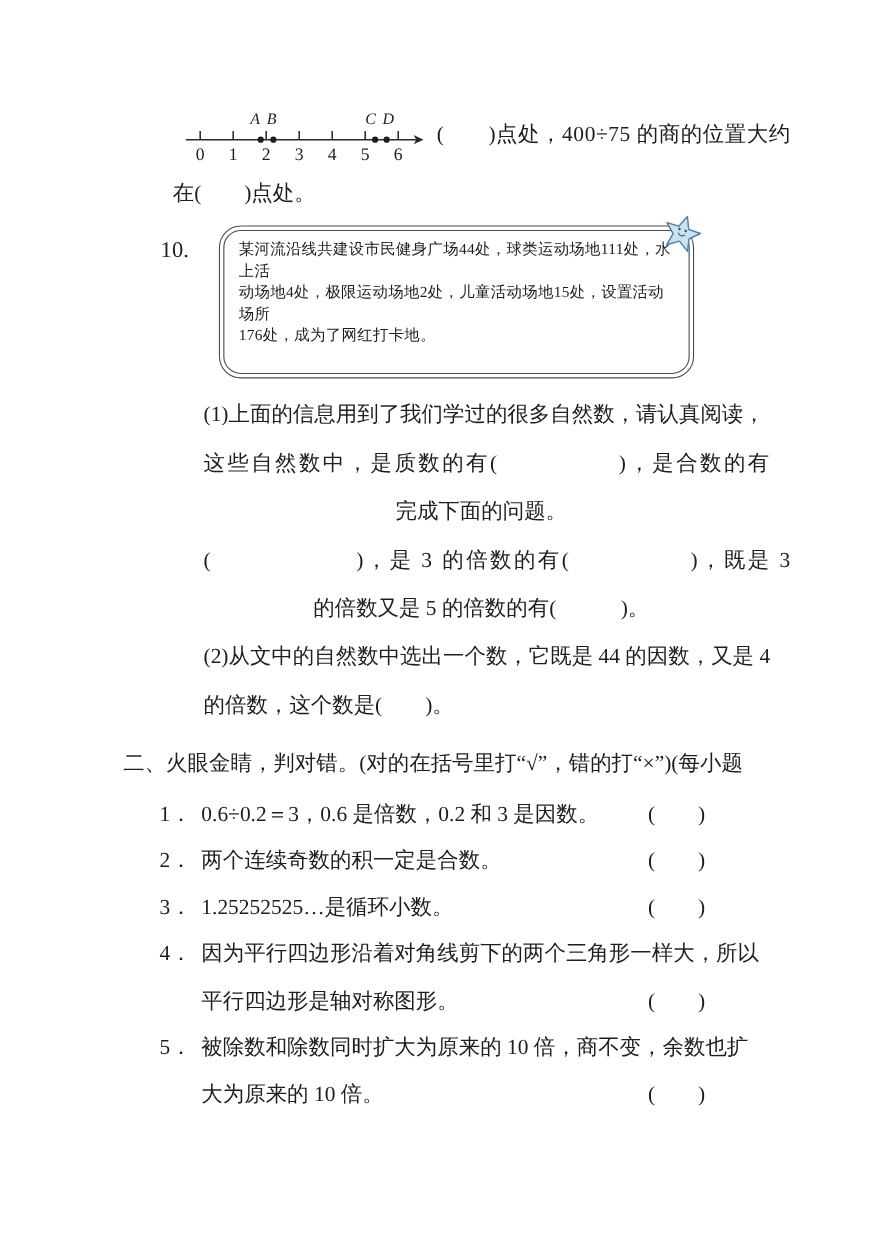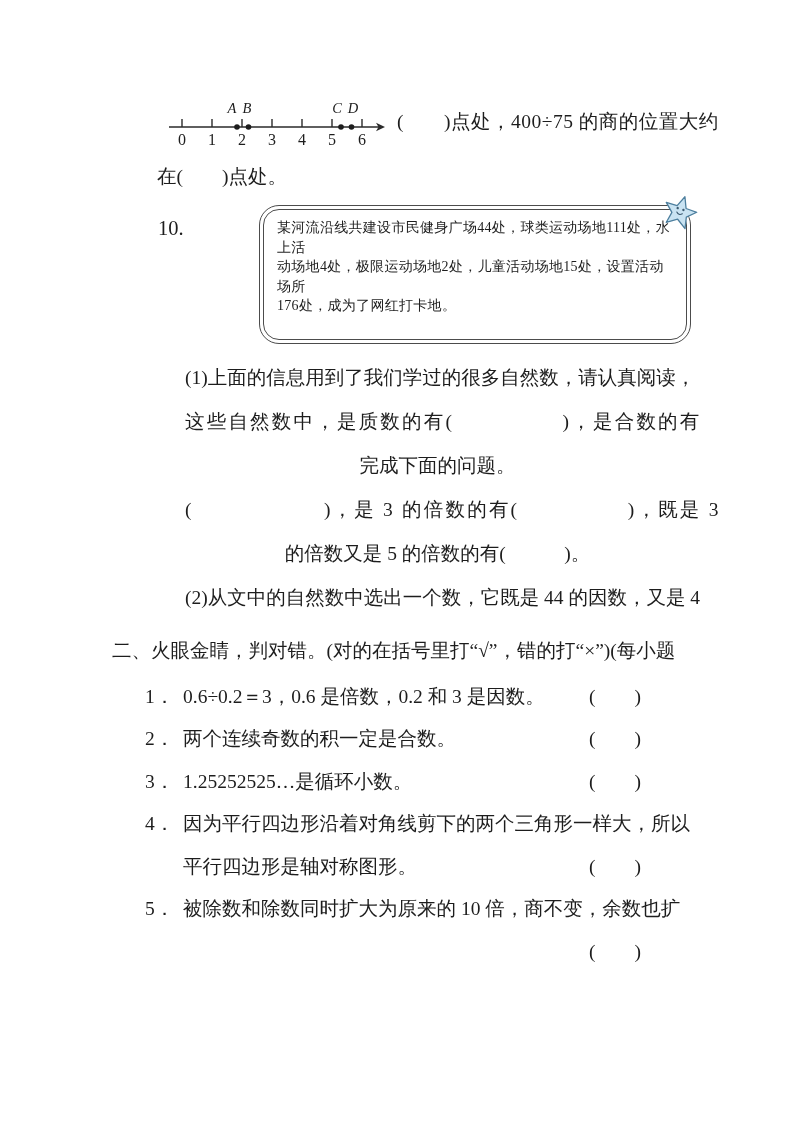--- a/index.html
+++ b/index.html
@@ -15,21 +15,21 @@
     overflow:hidden;
   }
   .q9{margin-left:53px;}
   .q9-line1{display:flex;align-items:flex-start;}
   .numberline{flex:0 0 auto;}
   .axis,.tick{stroke:#2a2a2a;stroke-width:1.4;fill:none;}
   .nl-num{font-size:16px;fill:#1d1d1d;}
   .nl-pt{font-size:14.5px;font-style:italic;fill:#1d1d1d;}
   .q9-text{margin-top:13px;white-space:nowrap;letter-spacing:.5px;}
   .q9-line2{margin-top:13px;margin-left:-8px;line-height:30px;}
-  .q10-row{display:flex;margin-top:17px;margin-left:46px;gap:48px;}
+  .q10-row{display:flex;margin-top:17px;margin-left:34px;}
   .q10-num{font-size:20.5px;flex:0 0 42px;padding-top:8px;}
   .q10-box{
     position:relative;
     margin-left:15px;
     width:398px;
     border:1.4px solid #4c4c4c;
     outline:1.4px solid #4c4c4c;
     outline-offset:3px;
     border-radius:16px;
     padding:8px 11px 23px 13px;
@@ -108,20 +108,21 @@
   <div class="para p1">
     <div class="ln">(1)上面的信息用到了我们学过的很多自然数，请认真阅读，</div>
     <div class="ln stretch">这些自然数中，是质数的有(　　　　　)，是合数的有</div>
     <div class="ln">完成下面的问题。</div>
     <div class="ln stretch">(　　　　　　)，是 3 的倍数的有(　　　　　)，既是 3</div>
     <div class="ln">的倍数又是 5 的倍数的有(　　　)。</div>
   </div>
 
   <div class="para p2">
     <div class="ln">(2)从文中的自然数中选出一个数，它既是 44 的因数，又是 4</div>
+    <div class="ln">的倍数，这个数是(　　)。</div>
   </div>
 
   <div>
     <div class="sec2-h1">二、火眼金睛，判对错。(对的在括号里打“√”，错的打“×”)(每小题</div>
 
     <div class="items">
 
       <div class="item">
         <div class="iline">
           <span class="inum">1．</span>
@@ -158,20 +159,21 @@
         </div>
       </div>
 
       <div class="item">
         <div class="iline">
           <span class="inum">5．</span>
           <span class="itext">被除数和除数同时扩大为原来的 10 倍，商不变，余数也扩</span>
         </div>
         <div class="iline">
           <span class="inum"></span>
+          <span class="itext">大为原来的 10 倍。</span>
           <span class="paren">(　　)</span>
         </div>
       </div>
 
     </div>
   </div>
 
 </div>
 
 </body></html>

